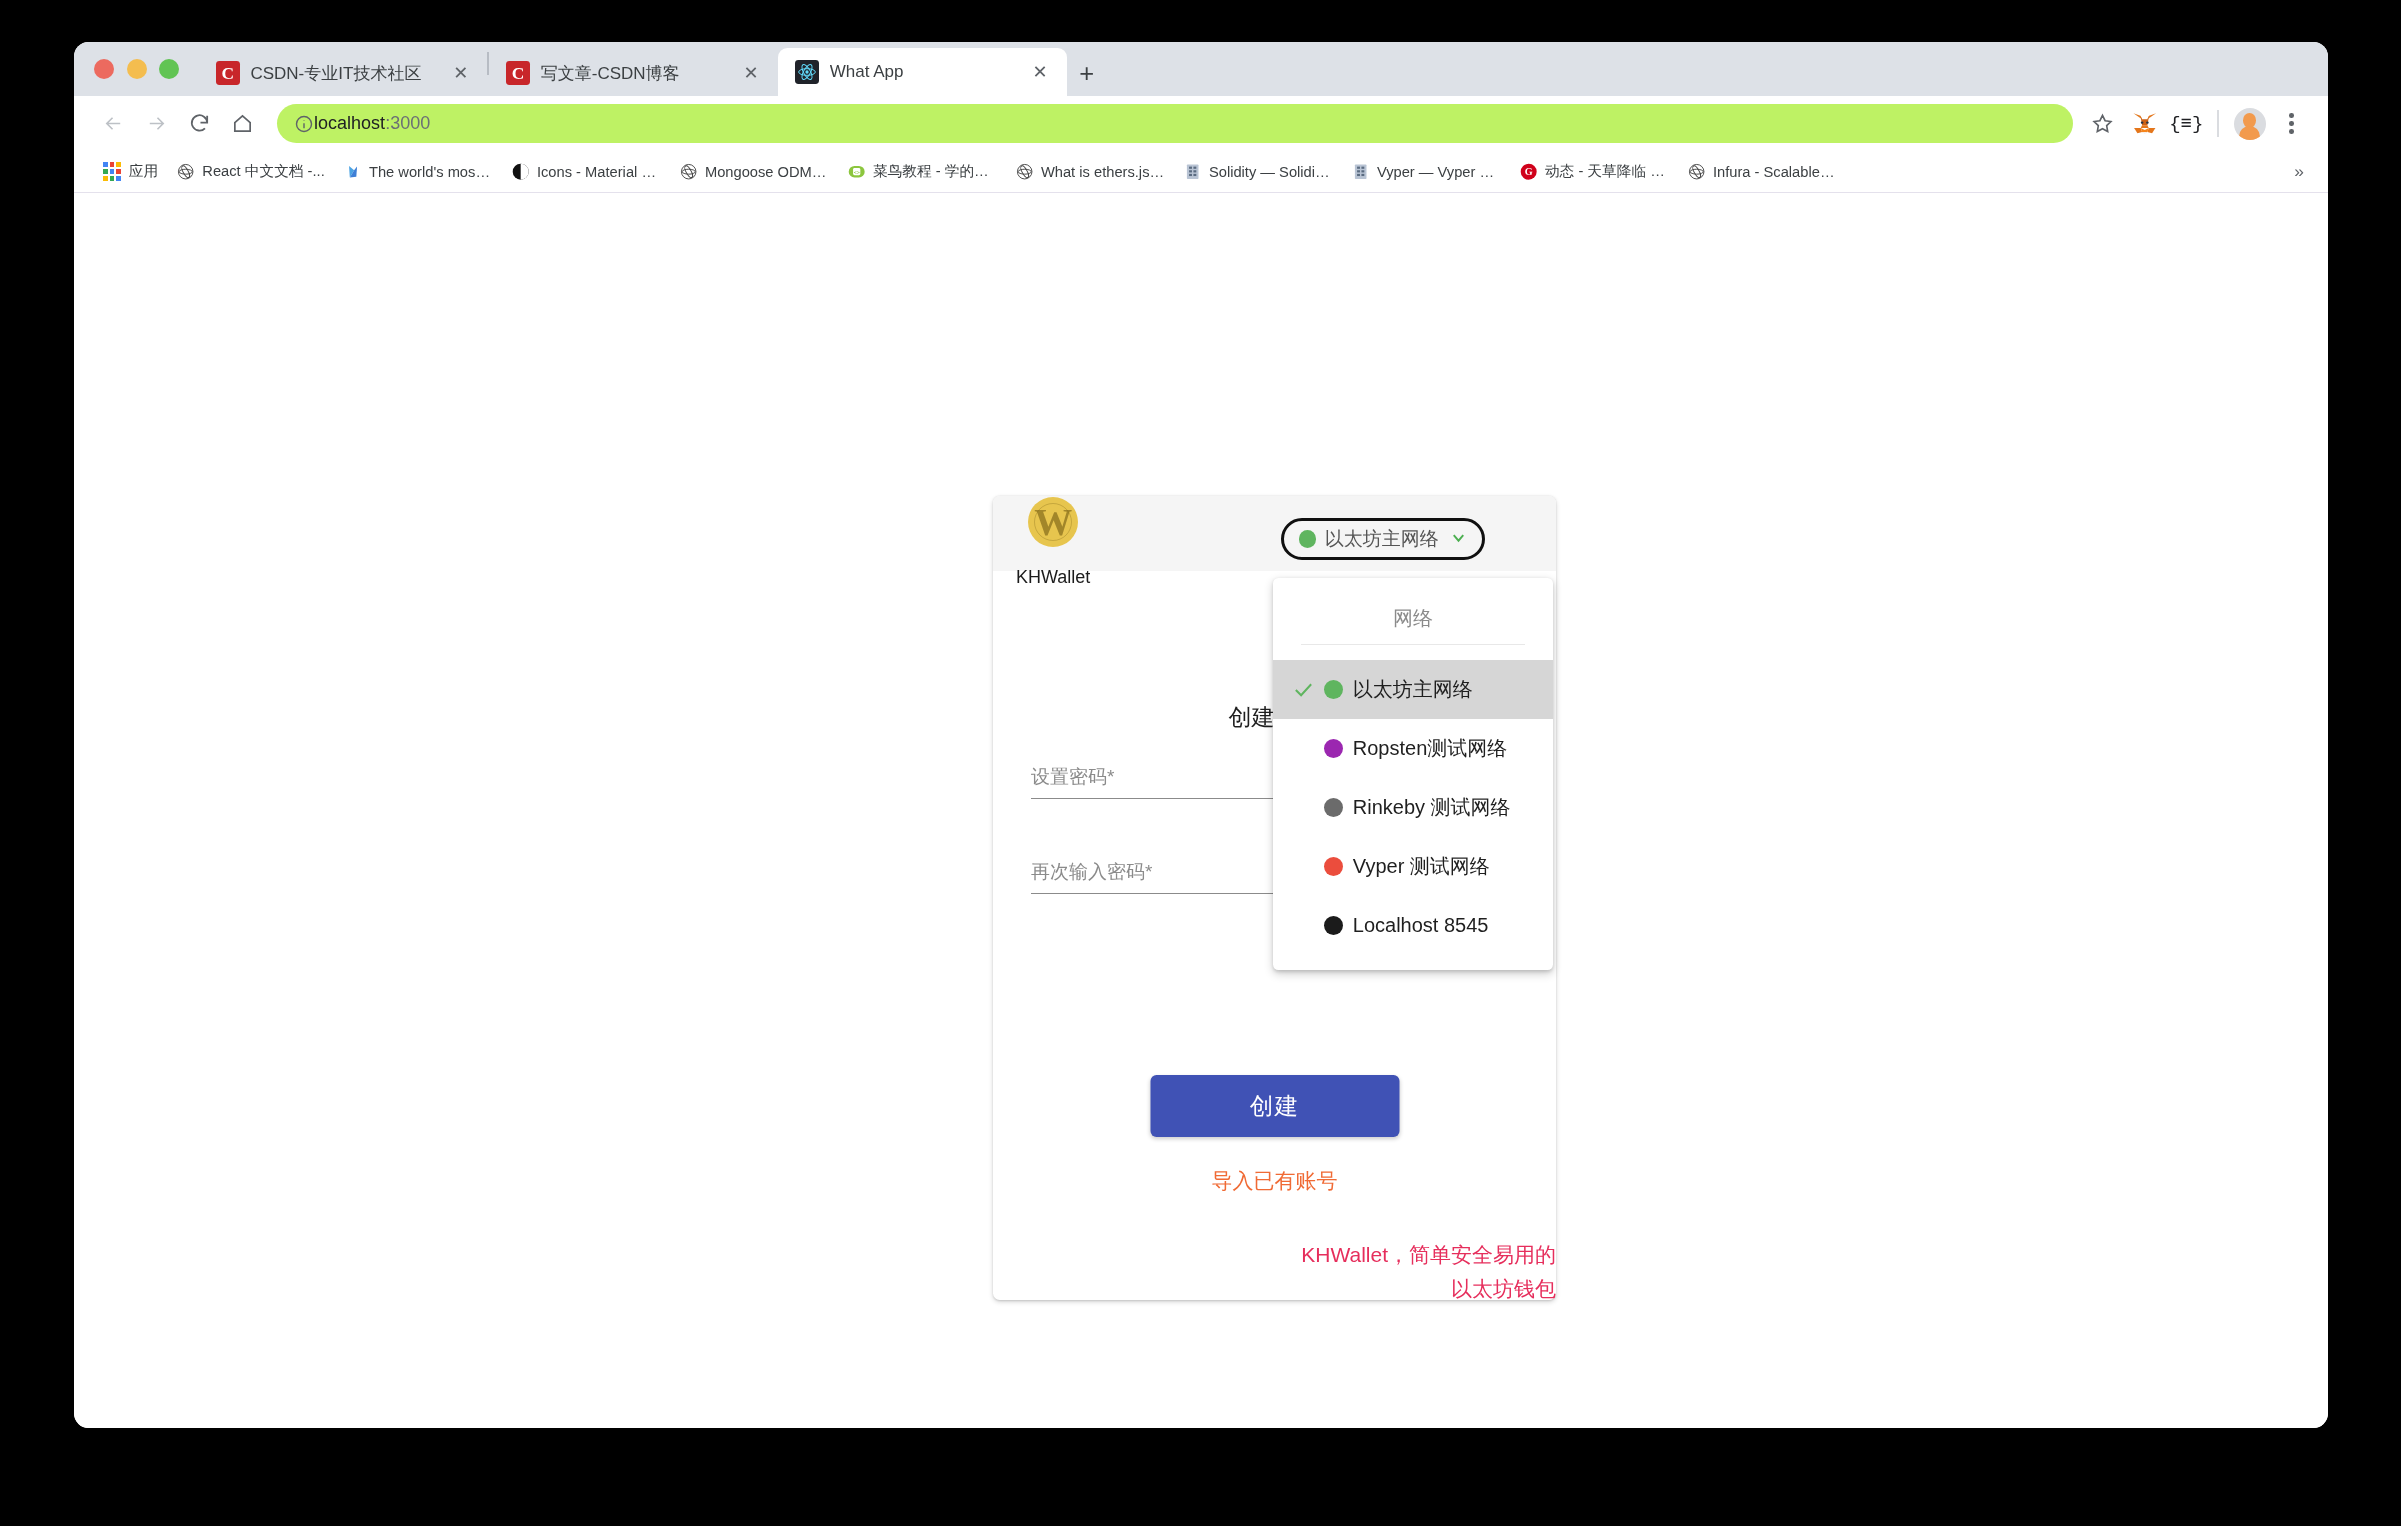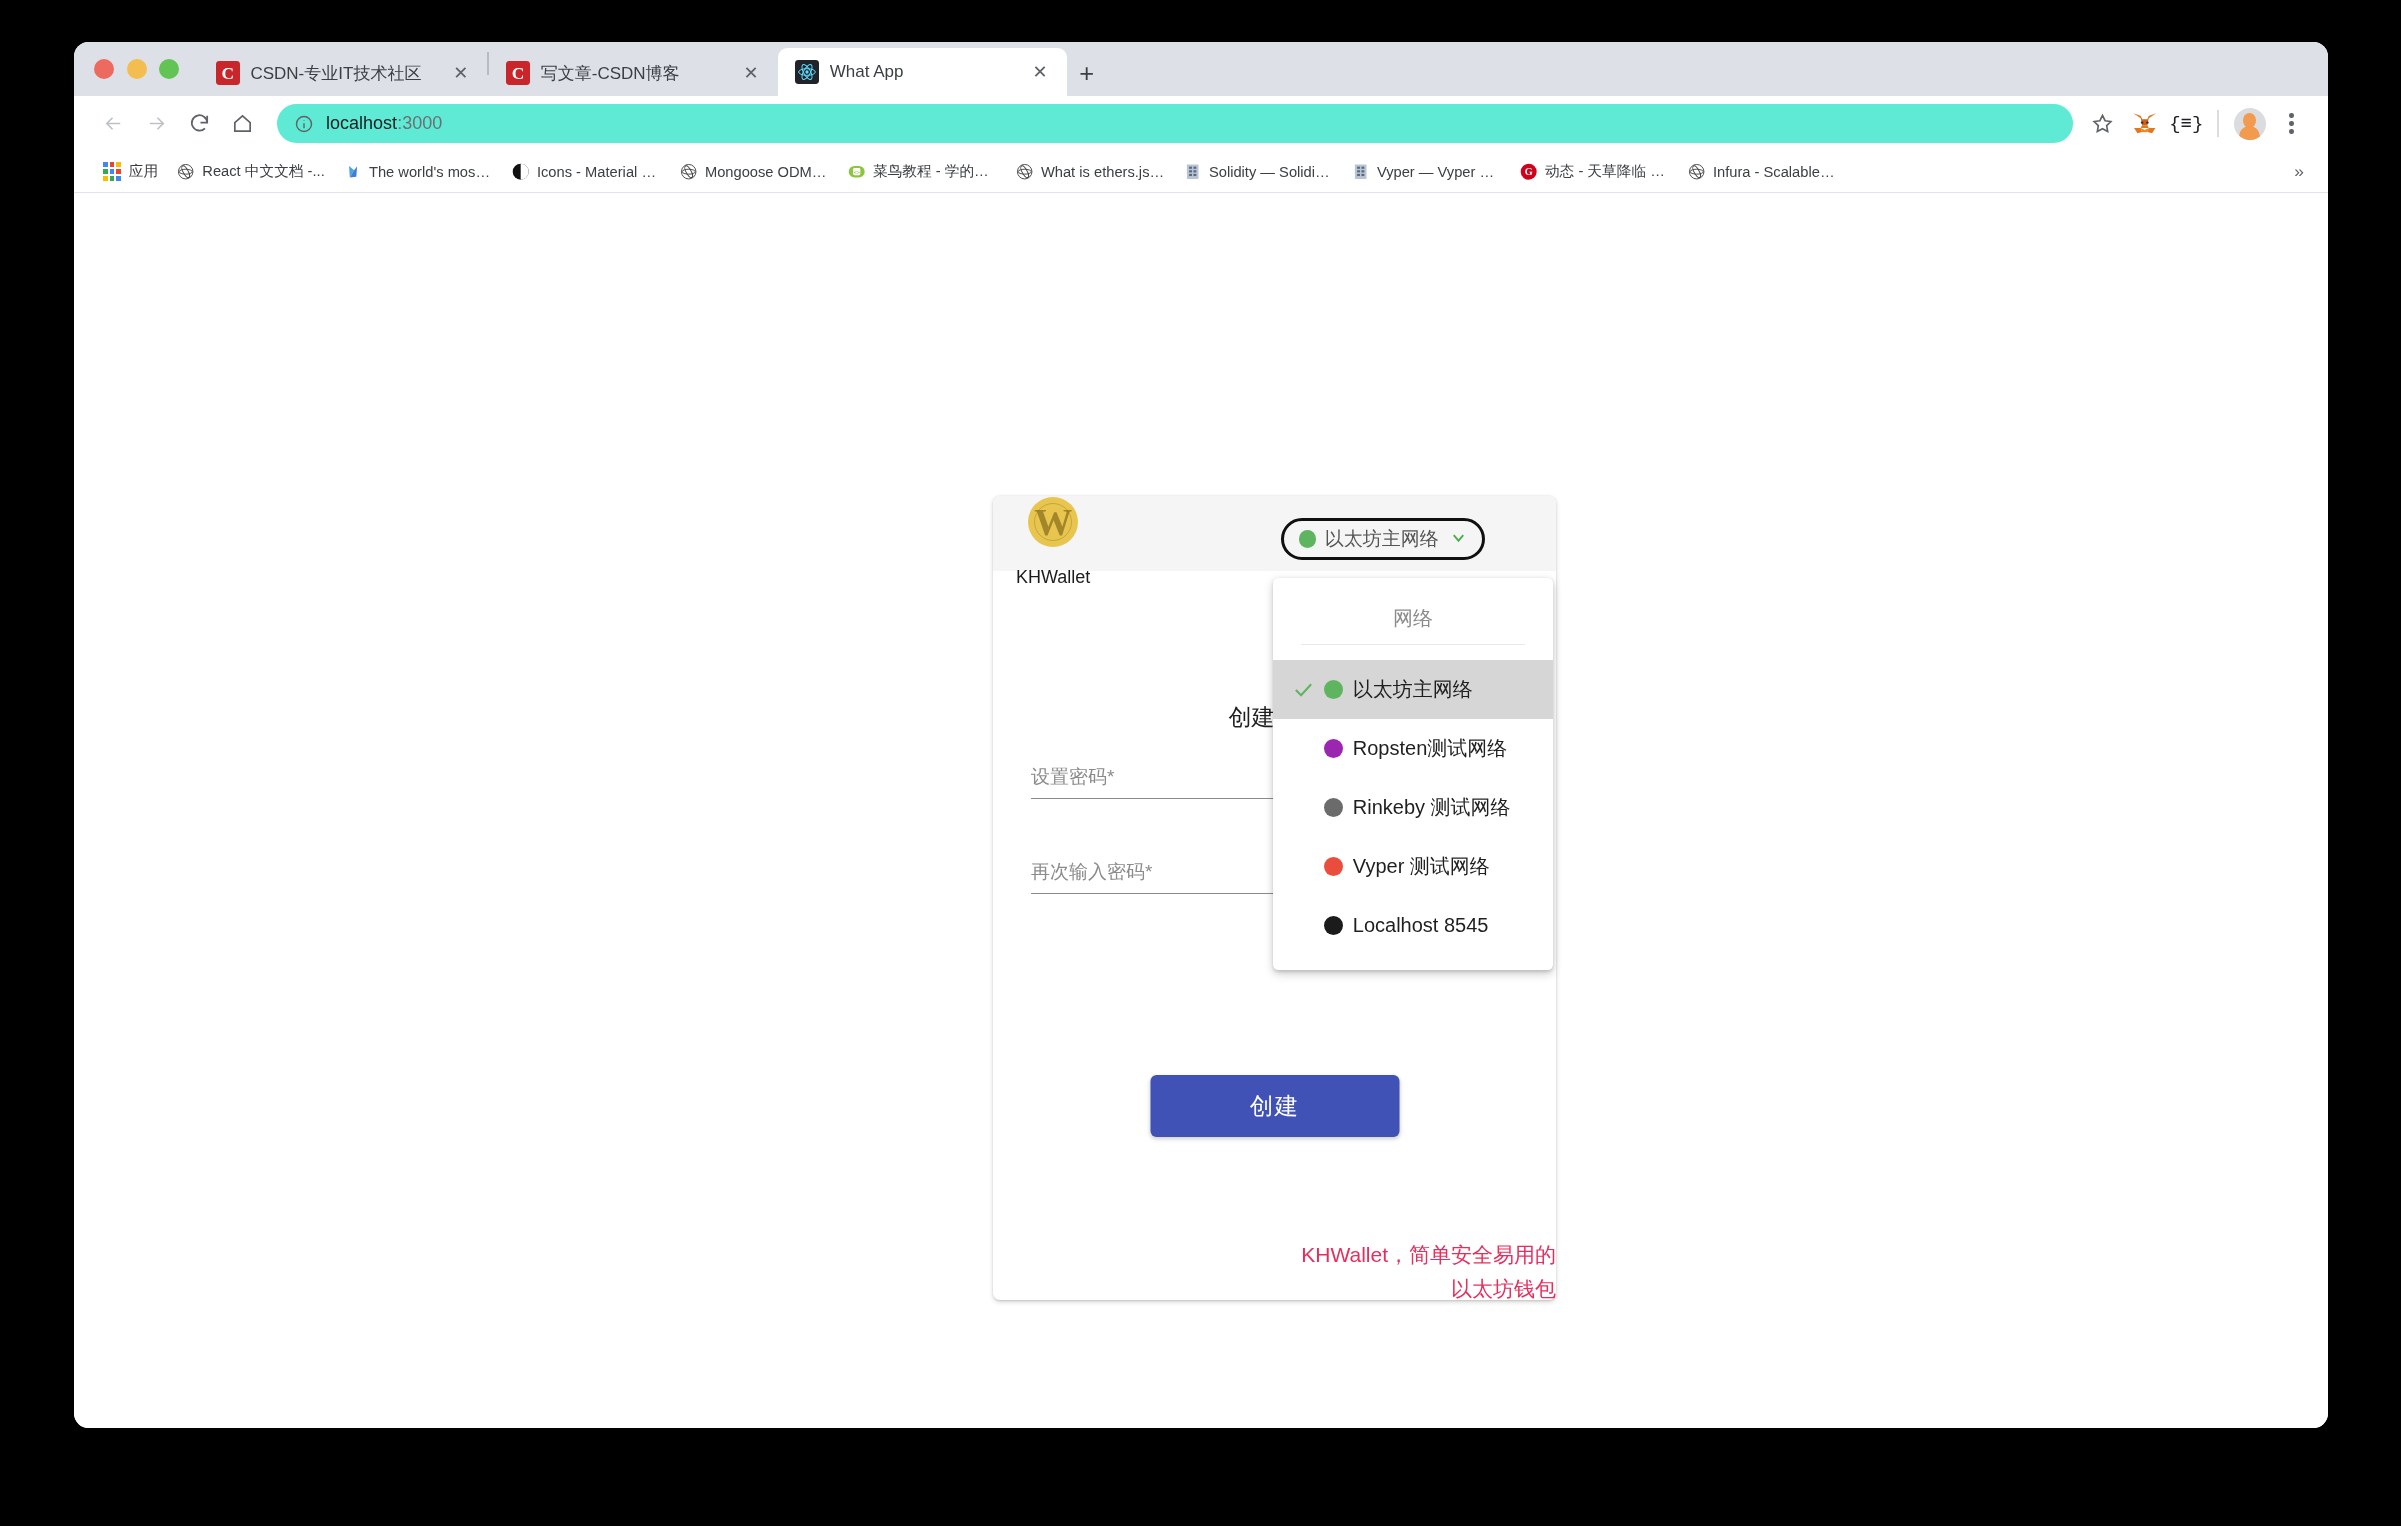--- a/index.html
+++ b/index.html
@@ -80,23 +80,23 @@
     flex: none;
   }
   .nav-btn {
     width: 39px; height: 39px;
     display: flex; align-items: center; justify-content: center;
     color: #5f6368; flex: none;
   }
   .nav-btn.disabled { color: #bdc1c6; }
   #omnibox {
     flex: 1; height: 39px;
-    background: #5eead4; border-radius: 19.4px;
-    display: flex; align-items: center;
-    padding: 0 17.4px; gap: 12px; margin-left: 10.7px; margin-right: 6.7px;
+    background: #bef264; border-radius: 19.4px;
+    display: flex; align-items: center;
+    padding: 0 17.4px; margin-left: 10.7px; margin-right: 6.7px;
   }
   #omnibox-url { font-size: 18px; color: #202124; white-space: nowrap; }
   #omnibox-url .port { color: #6b7075; }
   .tb-icon { width: 38px; height: 38px; display: flex; align-items: center; justify-content: center; flex: none; }
   .tb-sep { width: 1.3px; height: 27px; background: #dadce0; margin: 0 8px; flex: none; }
   #avatar {
     width: 32px; height: 32px; border-radius: 50%;
     background: #dadce0; overflow: hidden; position: relative; flex: none;
   }
   #avatar::before {
@@ -524,20 +524,21 @@
           <div class="flabel"><span>设置密码</span><span class="fstar">*</span></div>
           <div class="fline"></div>
         </div>
 
         <div class="field" id="field-pwd2">
           <div class="flabel"><span>再次输入密码</span><span class="fstar">*</span></div>
           <div class="fline"></div>
         </div>
 
         <div id="create-btn">创建</div>
+        <div id="import-link">导入已有账号</div>
         <div id="tagline">
           <div>KHWallet，简单安全易用的</div>
           <div>以太坊钱包</div>
         </div>
       </div>
     </div>
 
     <div id="network-pill" style="left:1207px; top:325px; right:auto;">
       <span class="dot" style="background:#5fb55f"></span>
       <span class="txt">以太坊主网络</span>

